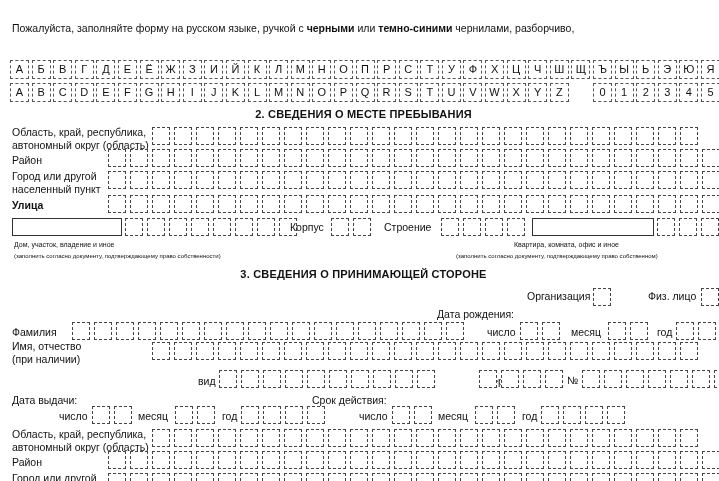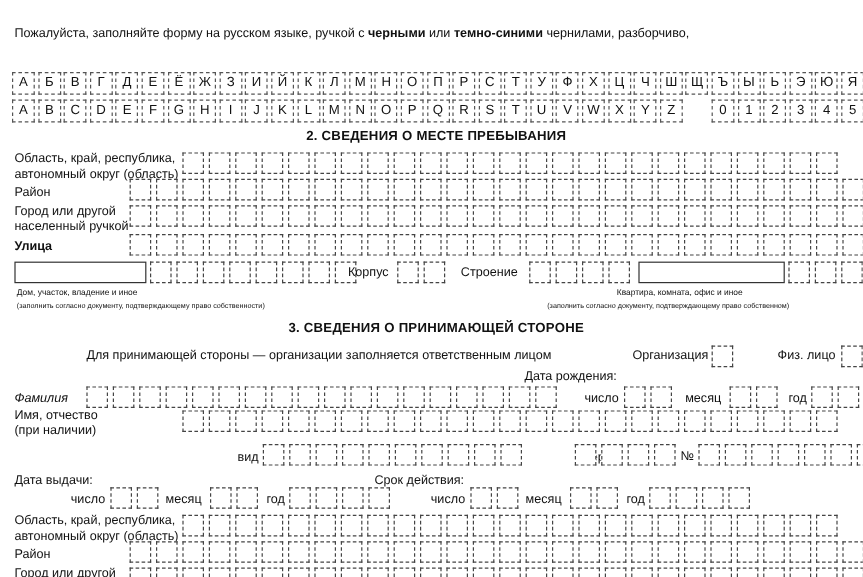--- a/index.html
+++ b/index.html
@@ -204,21 +204,21 @@
       <div class="cell"></div>
       <div class="cell"></div>
       <div class="cell"></div>
       <div class="cell"></div>
       <div class="cell"></div>
       <div class="cell"></div>
       <div class="cell"></div>
     </div>
 
   <div class="lbl" style="left:8px;top:170px;">Город или другой</div>
-  <div class="lbl" style="left:8px;top:183px;">населенный ручкой</div>
+  <div class="lbl" style="left:8px;top:183px;">населенный пункт</div>
   <div class="grp" id="s2r2" style="left:104px;top:171px;">
       <div class="cell"></div>
       <div class="cell"></div>
       <div class="cell"></div>
       <div class="cell"></div>
       <div class="cell"></div>
       <div class="cell"></div>
       <div class="cell"></div>
       <div class="cell"></div>
       <div class="cell"></div>
@@ -305,21 +305,20 @@
       <div class="cell"></div>
     </div>
 
   <div class="lbl-sm" style="left:10px;top:240px;">Дом, участок, владение и иное</div>
   <div class="lbl-xs" style="left:10px;top:252px;">(заполнить согласно документу, подтверждающему право собственности)</div>
   <div class="lbl-sm" style="left:510px;top:240px;">Квартира, комната, офис и иное</div>
   <div class="lbl-xs" style="left:452px;top:252px;">(заполнить согласно документу, подтверждающему право собственном)</div>
 
   <div class="sec-title" style="top:268px;">3. СВЕДЕНИЯ О ПРИНИМАЮЩЕЙ СТОРОНЕ</div>
 
-  <div class="lbl" style="left:68px;top:290px;">Для принимающей стороны — организации заполняется ответственным лицом</div>
   <div class="lbl" style="left:523px;top:290px;">Организация</div>
   <div class="cell" style="position:absolute;left:589px;top:288px;"></div>
   <div class="lbl" style="left:644px;top:290px;">Физ. лицо</div>
   <div class="cell" style="position:absolute;left:697px;top:288px;"></div>
 
   <div class="lbl" style="left:433px;top:308px;">Дата рождения:</div>
   <div class="lbl" style="left:483px;top:326px;">число</div>
   <div class="grp" id="birth-d" style="left:516px;top:322px;">
       <div class="cell"></div>
       <div class="cell"></div>
@@ -329,21 +328,21 @@
       <div class="cell"></div>
       <div class="cell"></div>
     </div>
   <div class="lbl" style="left:653px;top:326px;">год</div>
   <div class="grp" id="birth-y" style="left:672px;top:322px;">
       <div class="cell"></div>
       <div class="cell"></div>
       <div class="cell"></div>
     </div>
 
-  <div class="lbl" style="left:8px;top:326px;font-style:italic;">Фамилия</div>
+  <div class="lbl" style="left:8px;top:326px;">Фамилия</div>
   <div class="grp" id="s3fam" style="left:68px;top:322px;">
       <div class="cell"></div>
       <div class="cell"></div>
       <div class="cell"></div>
       <div class="cell"></div>
       <div class="cell"></div>
       <div class="cell"></div>
       <div class="cell"></div>
       <div class="cell"></div>
       <div class="cell"></div>

